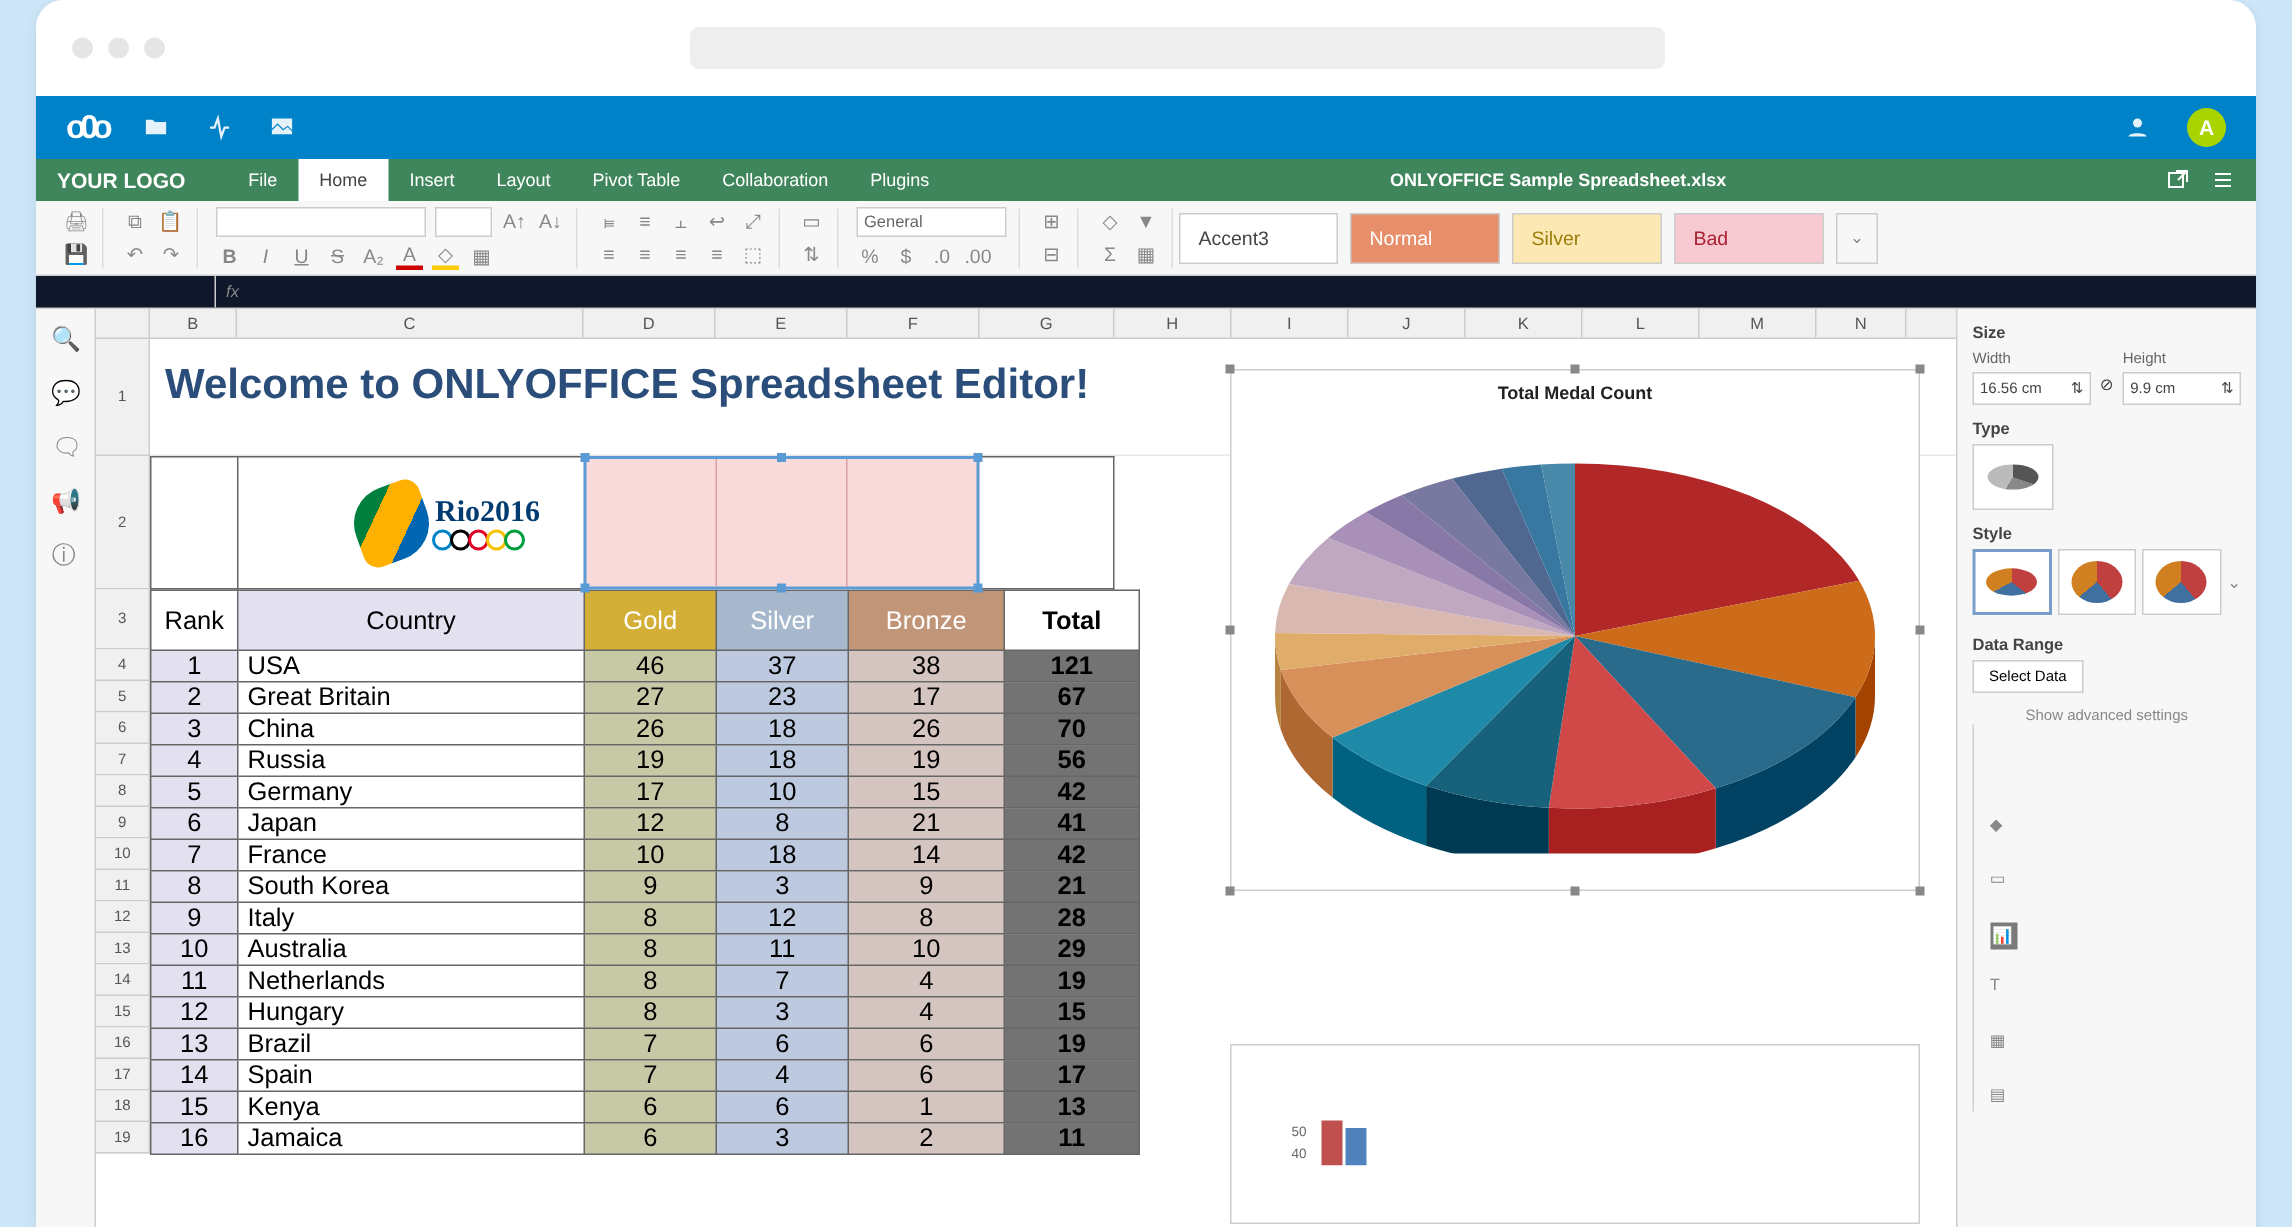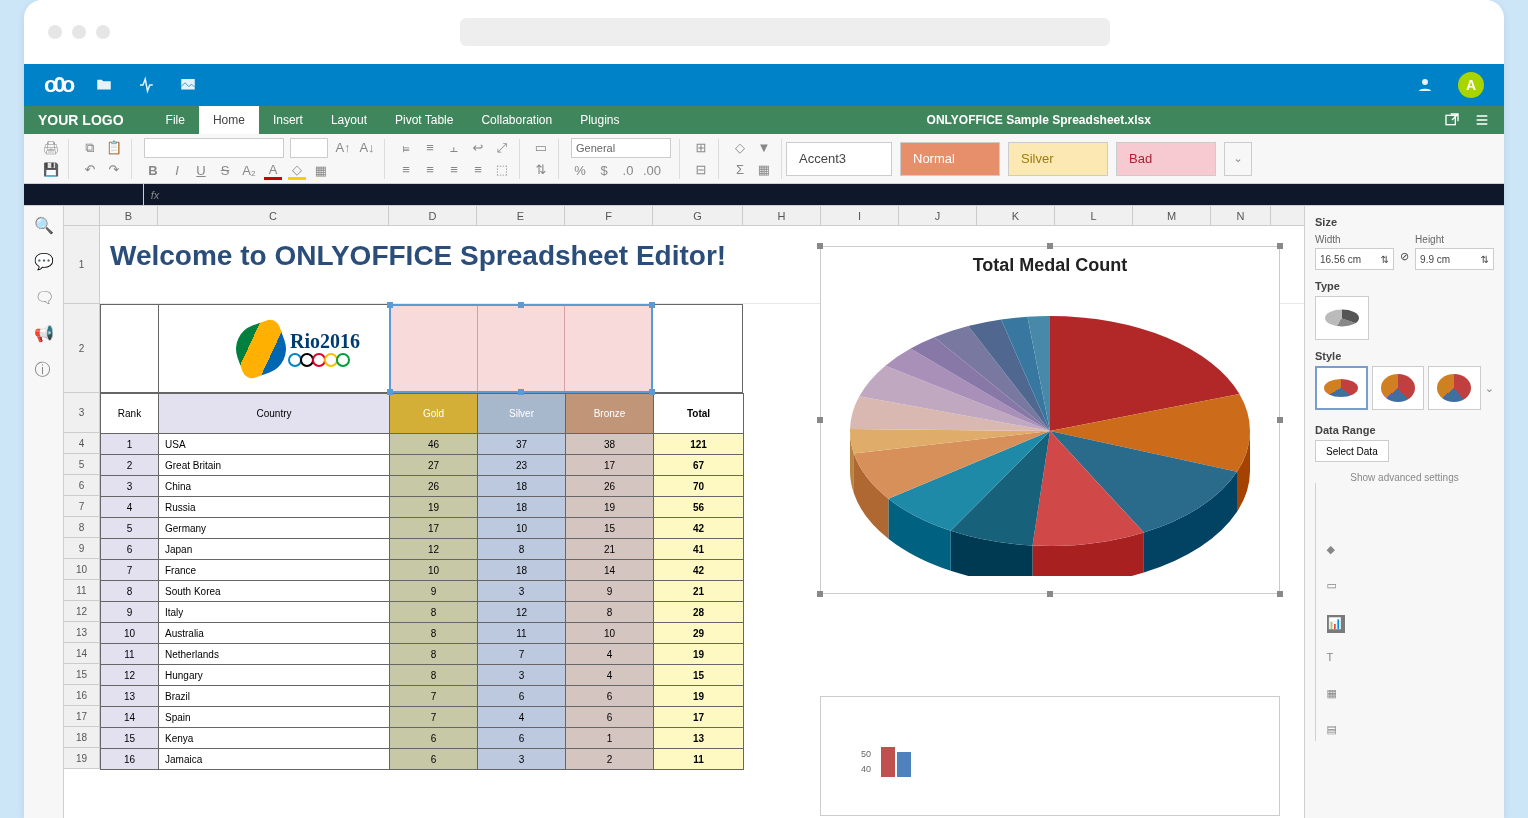--- a/index.html
+++ b/index.html
@@ -62,51 +62,51 @@
 
 .sheet-body { position: relative; }
 .row-hdr-col { position: absolute; left: 0; top: 0; width: 36px; }
 .row-hdr { height: 21px; border-bottom: 1px solid #ccc; border-right: 1px solid #ccc; background: #f0f0f0; font-size: 10px; color: #555; text-align: center; line-height: 21px; }
 
 .content { position: absolute; left: 36px; top: 0; right: 0; }
 
 .title-cell { font-family: 'Segoe UI', sans-serif; color: #2a4d7a; font-size: 28px; font-weight: 600; padding: 14px 10px 10px 10px; }
 
 
-table.data { border-collapse: collapse; font-size: 10px; }
+table.data { border-collapse: collapse; font-size: 17px; }
 table.data th, table.data td { border: 1px solid #666; padding: 0 6px; height: 21px; }
 table.data .hrank { background: #fff; text-align: center; font-weight: normal; }
 table.data .hcountry { background: #e3e0f0; text-align: center; font-weight: normal; }
 table.data .hgold { background: #d4af37; color: #fff; text-align: center; font-weight: normal; }
 table.data .hsilver { background: #a8b8cc; color: #fff; text-align: center; font-weight: normal; }
 table.data .hbronze { background: #c19578; color: #fff; text-align: center; font-weight: normal; }
 table.data .htotal { background: #fff; text-align: center; font-weight: bold; }
 table.data td.rank { background: #e3e0f0; text-align: center; }
 table.data td.country { background: #fff; text-align: left; }
 table.data td.gold { background: #c7c9a6; text-align: center; }
 table.data td.silver { background: #bcc9de; text-align: center; }
 table.data td.bronze { background: #d4c5c0; text-align: center; }
-table.data td.total { background: #fef9c3; text-align: center; font-weight: bold; }
+table.data td.total { background: #737373; text-align: center; font-weight: bold; }
 .thead-row th { height: 40px !important; }
 
 
 .logo-row { display: flex; }
 .logo-cell { width: 231px; height: 89px; border: 1px solid #666; border-right: none; display: flex; align-items: center; justify-content: center; padding-left: 48px; }
 .sel-range { border: 2px solid #5b9bd5; background: #f9dada; position: relative; display: flex; }
 .sel-handle { position: absolute; width: 6px; height: 6px; background: #5b9bd5; }
 .rio-logo { font-family: sans-serif; display: flex; align-items: center; gap: 4px; }
 .rio-swirl { width: 50px; height: 50px; border-radius: 50% 20% 50% 20%; background: linear-gradient(135deg,#007f3e 0 33%,#ffb000 33% 66%,#0066b1 66%); transform: rotate(-20deg); }
 .rio-text { font-family: Georgia, serif; font-weight: bold; color: #003c71; font-size: 20px; }
 .rings { display: flex; gap: -4px; }
 .ring { width: 14px; height: 14px; border: 2px solid; border-radius: 50%; margin-left: -2px; }
 
 
 .chart-box { position: absolute; left: 756px; top: 20px; width: 460px; height: 348px; background: #fff; border: 1px solid #ccc; }
 .chart-sel { position: absolute; background: #888; width: 6px; height: 6px; }
-.chart-title { text-align: center; font-weight: bold; font-size: 18px; padding-top: 8px; color: #222; }
+.chart-title { text-align: center; font-weight: bold; font-size: 12px; padding-top: 8px; color: #222; }
 .pie-holder { display: flex; justify-content: center; padding-top: 10px; }
 
 .chart-box2 { position: absolute; left: 756px; top: 470px; width: 460px; height: 120px; background: #fff; border: 1px solid #ccc; overflow: hidden; }
 
 
 .rp-label { font-size: 10px; color: #666; margin: 6px 0 3px; }
 .rp-row { display: flex; gap: 6px; align-items: center; }
 .rp-input { flex: 1; height: 22px; border: 1px solid #ccc; background: #fff; display: flex; align-items: center; justify-content: space-between; padding: 0 4px; font-size: 10px; }
 .rp-btn { height: 22px; border: 1px solid #ccc; background: #fff; padding: 0 10px; font-size: 10px; cursor: pointer; }
 .rp-thumb { width: 54px; height: 44px; border: 1px solid #ccc; background: #fff; display: flex; align-items: center; justify-content: center; cursor: pointer; }
@@ -371,21 +371,21 @@
             <div style="width:90px; border:1px solid #666; border-left:none;"></div>
           </div>
 
           <table class="data" id="data-table">
               <tbody>
                 <tr class="thead-row">
 <th class="hrank" style="width:58px">Rank</th>
 <th class="hcountry" style="width:231px">Country</th>
 <th class="hgold" style="width:88px">Gold</th>
 <th class="hsilver" style="width:88px">Silver</th>
-<th class="hbronze" style="width:88px">Bronze</th>
+<th class="hbronze" style="width:104px">Bronze</th>
 <th class="htotal" style="width:90px">Total</th>
                 </tr>
                 <tr>
 <td class="rank">1</td>
                   <td class="country">USA</td>
 <td class="gold">46</td>
                   <td class="silver">37</td>
 <td class="bronze">38</td>
                   <td class="total">121</td>
                 </tr>

